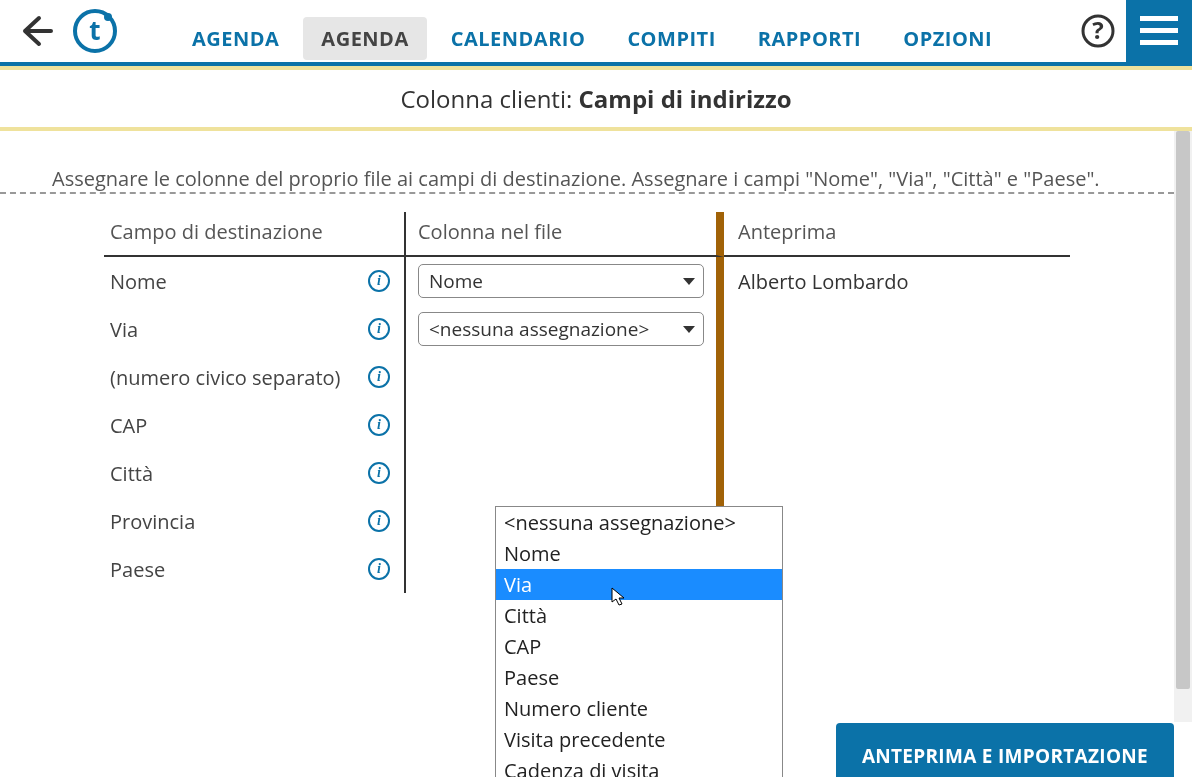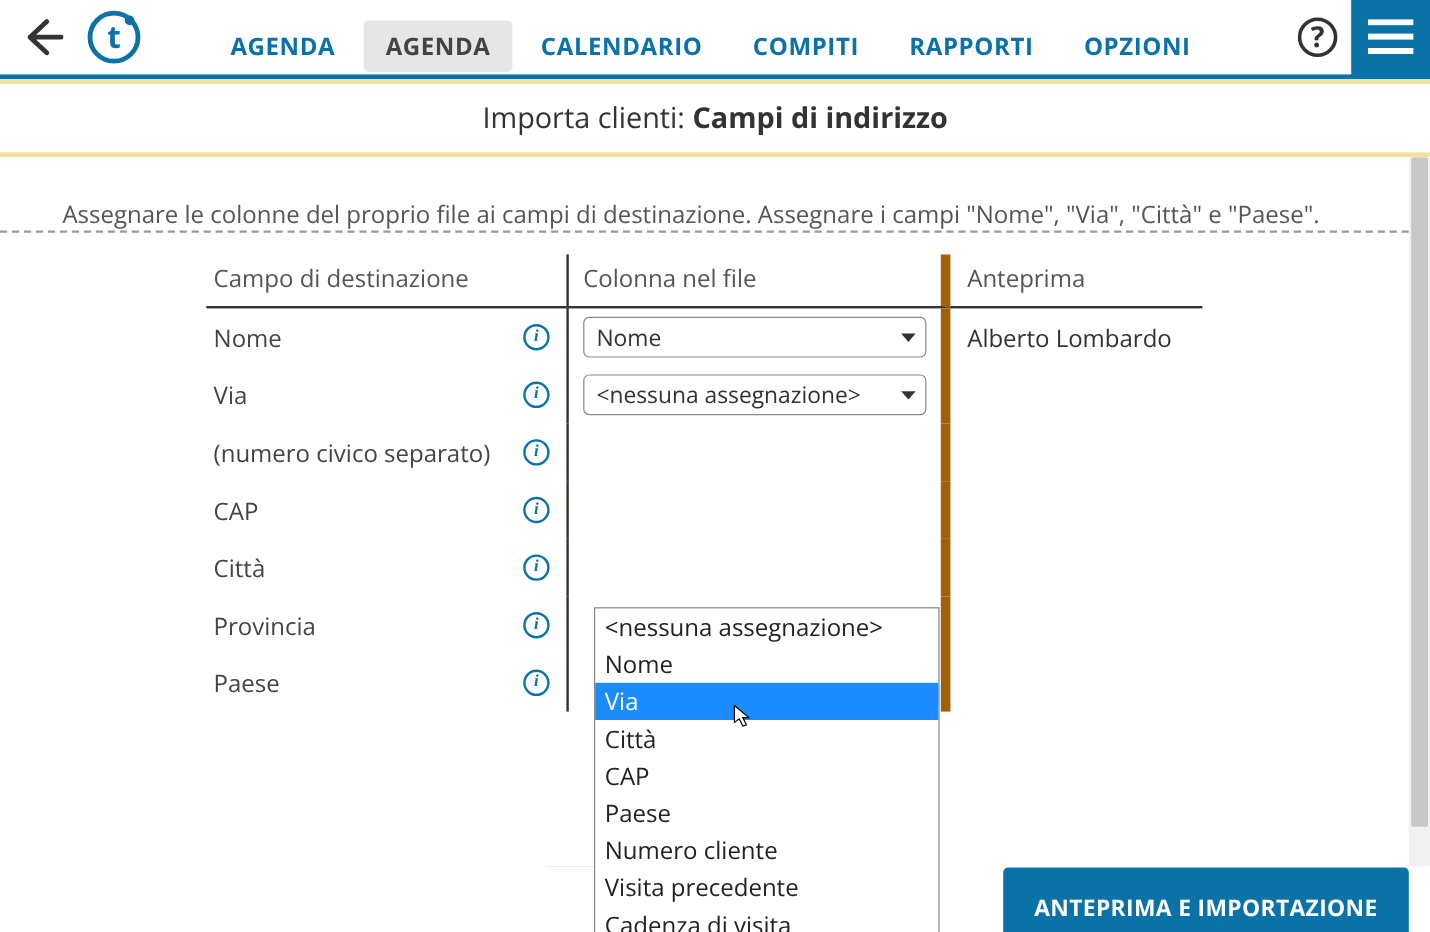--- a/index.html
+++ b/index.html
@@ -16,21 +16,21 @@
 
   .title-area { border-top: 4px solid #efe29c; border-bottom: 4px solid #efe29c; padding: 12px 0; text-align: center; }
   .title-area .t1 { font-size: 24px; color: #333; }
   .title-area .t2 { font-weight: 700; }
 
   .content-wrap { position: relative; height: calc(777px - 66px - 55px); overflow: hidden; }
   .scroll-area { position: absolute; left: 0; right: 18px; top: 0; bottom: 22px; padding: 34px 52px 0 52px; }
   .instructions { font-size: 20px; color: #555; text-align: left; }
   .divider { border: none; border-top: 2px dashed #999; margin: 0 -52px 18px -52px; }
 
-  .grid { display: grid; grid-template-columns: 300px 320px 1fr; margin: 0 120px; }
+  .grid { display: grid; grid-template-columns: 300px 320px 1fr; margin: 0 52px; }
   .grid-head { font-size: 20px; color: #555; padding: 6px 10px 10px 6px; border-bottom: 2px solid #333; }
   .grid-cell-dest { display: flex; align-items: center; justify-content: space-between; padding: 8px 14px 8px 6px; }
   .dest-label { font-size: 20px; color: #444; }
   .info-icon { width: 22px; height: 22px; border: 2px solid #0b72a8; border-radius: 50%; display: flex; align-items: center; justify-content: center; color: #0b72a8; font-size: 14px; font-style: italic; font-family: serif; font-weight: 700; cursor: pointer; }
   .grid-col2 { border-left: 2px solid #333; border-right: 8px solid #a16207; padding-left: 12px; padding-right: 12px; }
   .grid-col3 { padding-left: 14px; }
   .row-cell { display: flex; align-items: center; height: 48px; }
 
   .select-box { width: 100%; height: 34px; border: 1px solid #888; border-radius: 5px; display: flex; align-items: center; justify-content: space-between; padding: 0 8px 0 10px; font-size: 19px; background: #fff; cursor: pointer; }
   .chevron-down { width: 0; height: 0; border-left: 6px solid transparent; border-right: 6px solid transparent; border-top: 7px solid #333; }
@@ -87,21 +87,21 @@
   <div class="menu-btn">
     <svg width="38" height="30" viewBox="0 0 38 30">
         <rect x="0" y="0" width="38" height="5" fill="#fff"></rect>
         <rect x="0" y="12" width="38" height="5" fill="#fff"></rect>
         <rect x="0" y="24" width="38" height="5" fill="#fff"></rect>
       </svg>
   </div>
 </div>
 
 <div class="title-area">
-  <span class="t1">Importa clienti: </span><span class="t1 t2">Campi di indirizzo</span>
+  <span class="t1">Colonna clienti: </span><span class="t1 t2">Campi di indirizzo</span>
 </div>
 
 <div class="content-wrap">
   <div class="scroll-area">
     <div class="instructions">Assegnare le colonne del proprio file ai campi di destinazione. Assegnare i campi "Nome", "Via", "Città" e "Paese".</div>
     <hr class="divider">
 
     <div class="grid">
       <div class="grid-head">Campo di destinazione</div>
       <div class="grid-head grid-col2">Colonna nel file</div>

